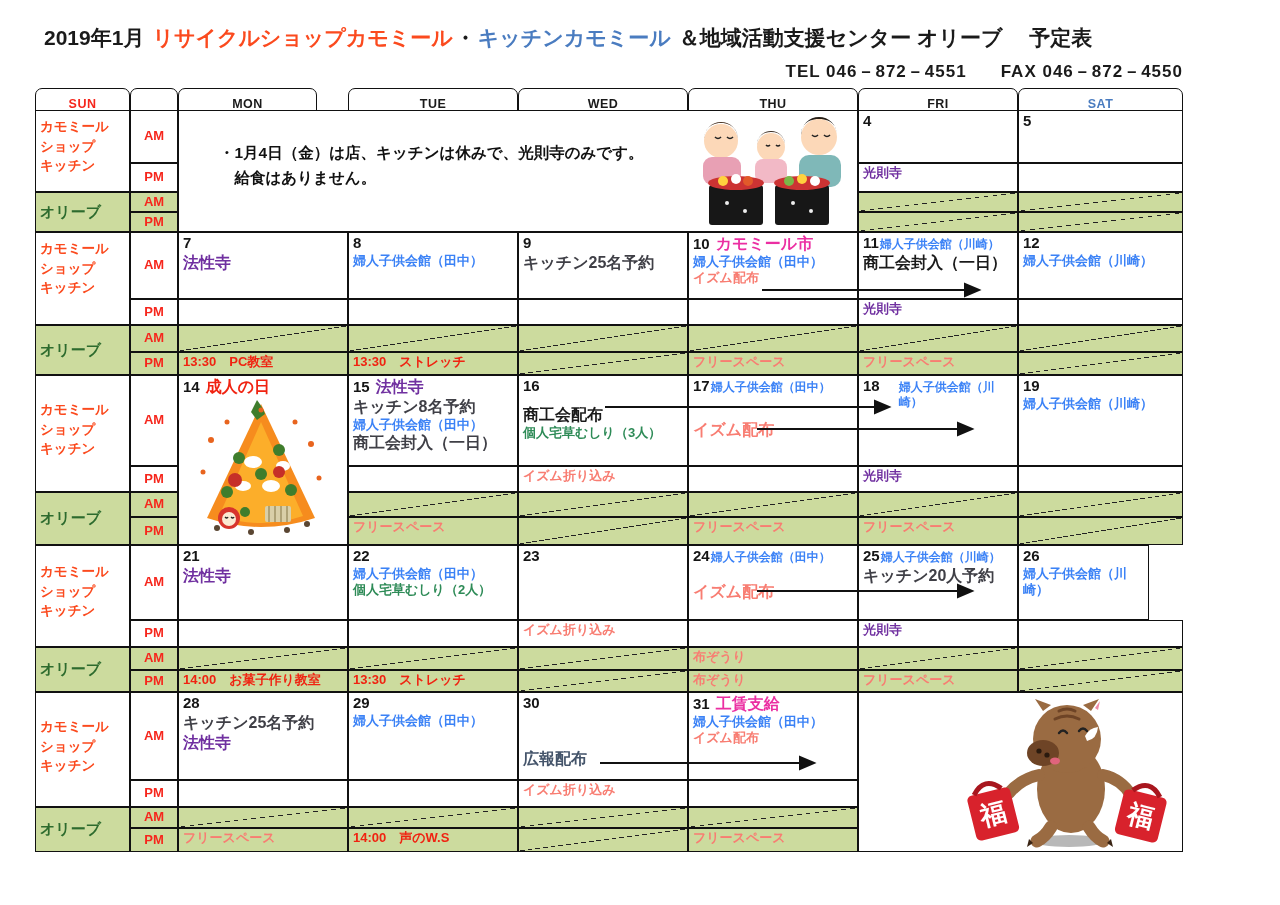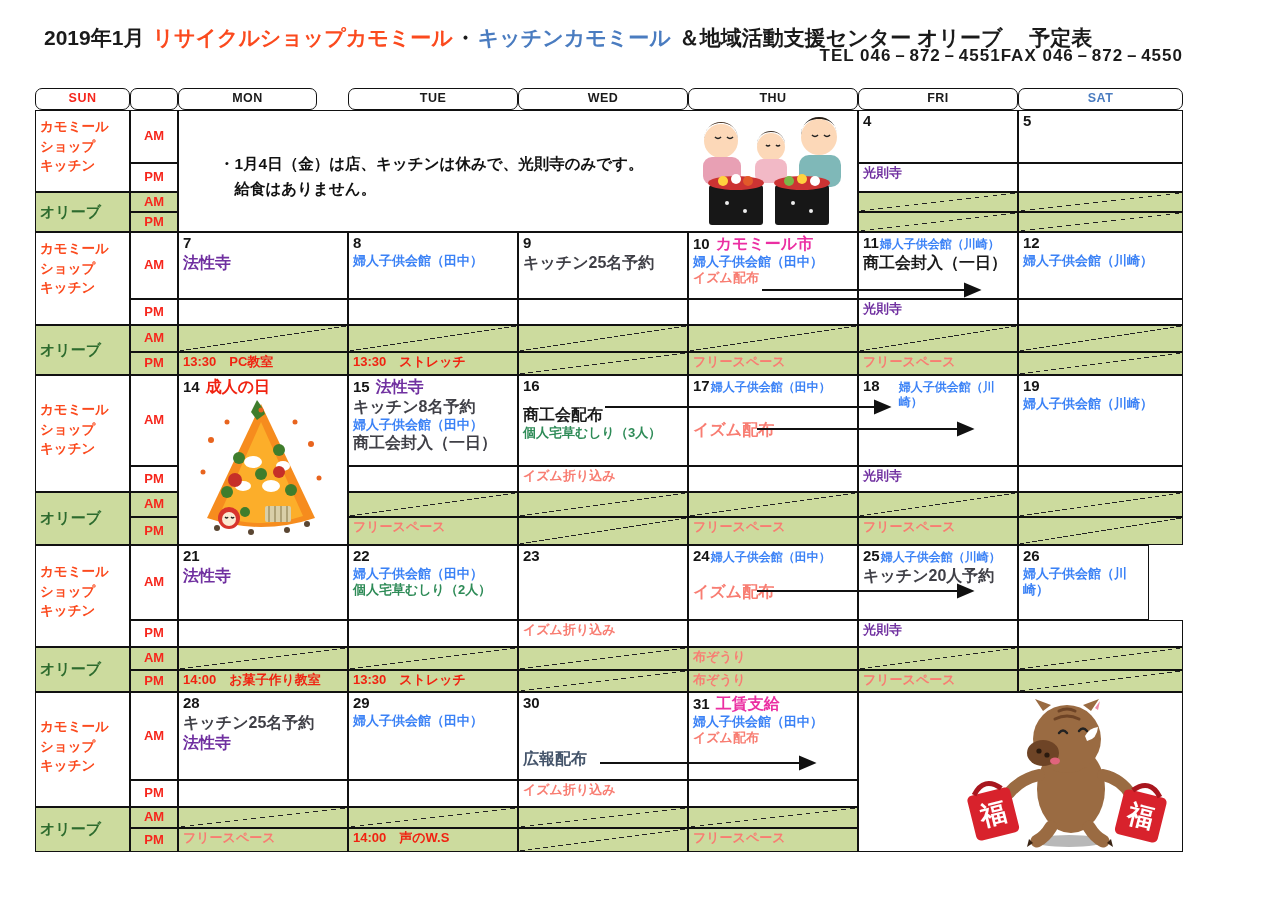--- a/index.html
+++ b/index.html
@@ -3,45 +3,45 @@
 <meta charset="utf-8">
 <style>
   html,body{margin:0;padding:0;background:#fff;}
   #canvas{position:relative;width:1280px;height:905px;background:#ffffff;
     font-family:"Liberation Sans","DejaVu Sans",sans-serif;font-weight:bold;color:#1a1a1a;}
   
   #titlebar{position:absolute;left:44px;top:24px;display:flex;align-items:baseline;gap:8px;font-size:21px;white-space:nowrap;}
   .t-black{color:#1a1a1a}
   .t-orange{color:#fb4a1e}
   .t-blue{color:#4a7cc0}
-  #telfax{position:absolute;top:44px;right:97px;font-size:17px;letter-spacing:1px;display:flex;}
+  #telfax{position:absolute;top:60px;right:97px;font-size:17px;letter-spacing:1px;display:flex;gap:34px;}
   
   #cal{position:absolute;left:35px;top:88px;width:1148px;height:764px;}
   .cell{position:absolute;box-sizing:border-box;border:1px solid #111;background:#fff;overflow:hidden;padding:1px 4px;font-size:13px;line-height:1.25;}
   .green{background:#ccdb9e;}
   .hatch{background-image:linear-gradient(to bottom right,transparent 49.2%,#222 49.2%,#222 50.6%,transparent 50.6%);}
-  .hd{display:flex;align-items:center;justify-content:center;font-size:12.5px;letter-spacing:.5px;padding:4px;border-radius:7px;}
+  .hd{display:flex;align-items:center;justify-content:center;font-size:12.5px;letter-spacing:.5px;padding:16px;border-radius:7px;}
   .red{color:#f02311}
   .salmon{color:#f87d72}
   .purple{color:#7030a0}
   .blue{color:#3b82f6}
   .dgreen{color:#2e8b57}
   .magenta{color:#eb2fa2}
   .darktxt{color:#3f3f46}
   .navy{color:#44546a}
   .olabel{color:#2d6b2e;font-size:15px;display:flex;align-items:center;}
   .kamo{color:#fb4a1e;font-size:13.5px;line-height:1.45;padding-top:6px;}
   .ampm{display:flex;align-items:center;justify-content:center;color:#f6261c;font-size:13px;padding:0;}
   .date{font-size:15px;color:#151515;}
   .dayline{display:flex;align-items:baseline;gap:6px;}
   .bigitem{font-size:16px;}
   .side{font-size:12px;}
   .ln{display:block;}
   #arrows{position:absolute;left:0;top:0;width:1148px;height:764px;pointer-events:none;}
-  .note{position:absolute;left:40px;top:41px;font-size:15.5px;color:#111;line-height:1.6;}
+  .note{position:absolute;left:40px;top:30px;font-size:15.5px;color:#111;line-height:1.6;}
   .illus{position:absolute;}
 </style>
 </head>
 <body>
 
 <div id="canvas">
 
   <div id="titlebar">
     <span class="t-black">2019年1月</span>
     <span class="t-orange">リサイクルショップカモミール</span>

